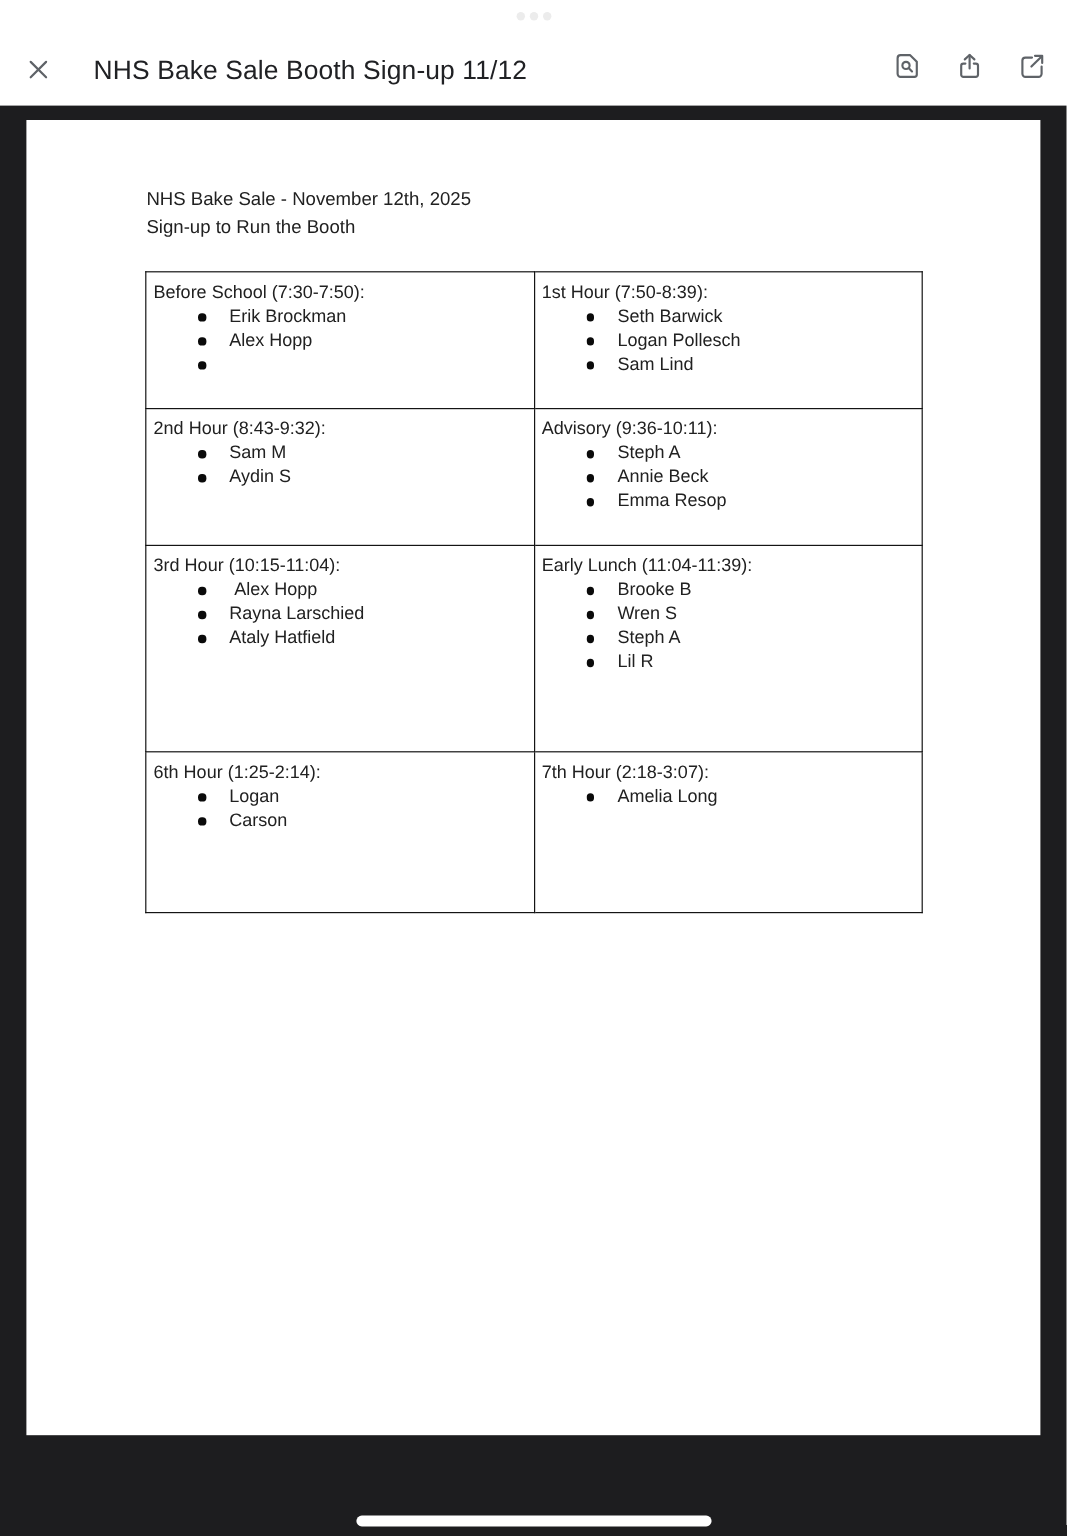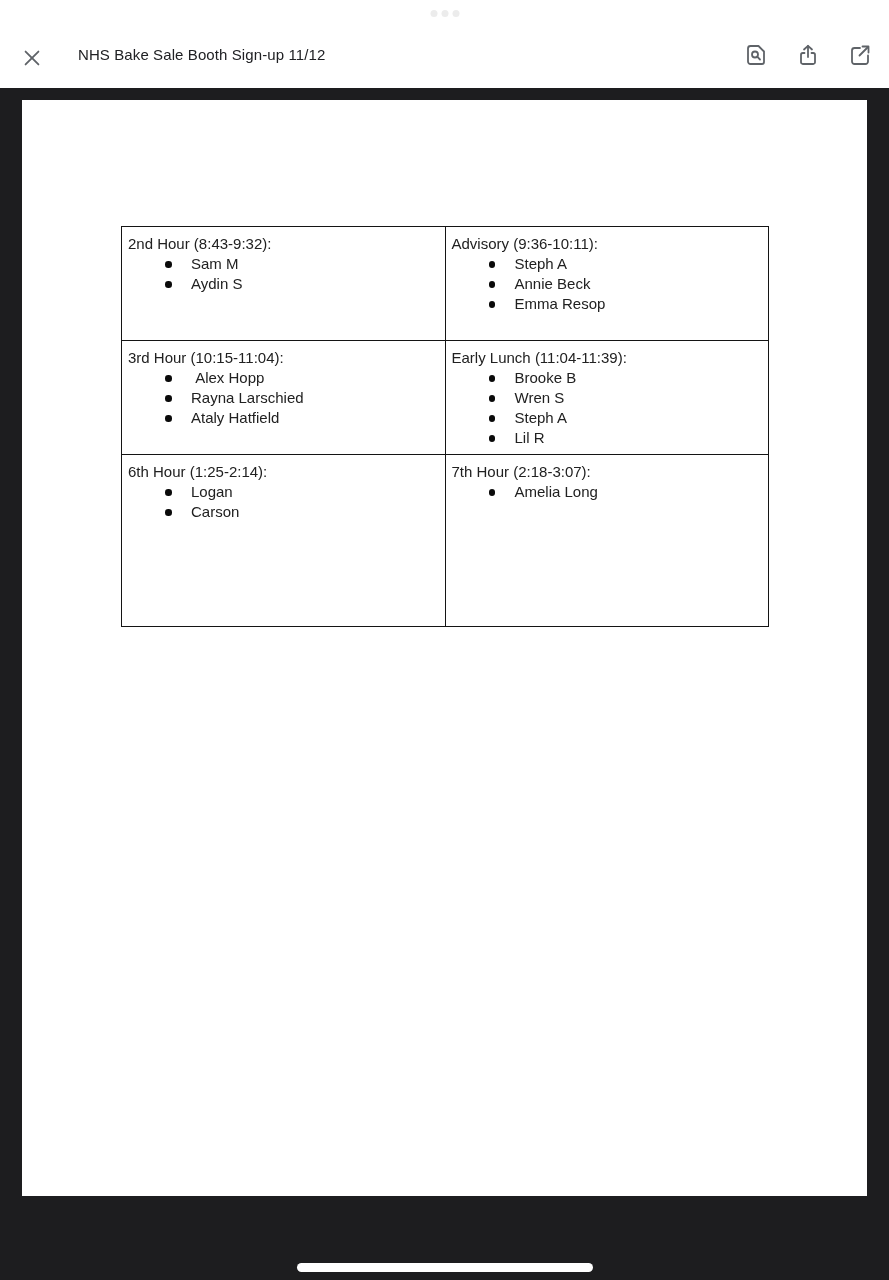--- a/index.html
+++ b/index.html
@@ -38,21 +38,21 @@
   .toolbar-close {
     position: absolute;
     left: 18px; top: 44px;
     width: 28px; height: 28px;
     display: flex; align-items: center; justify-content: center;
     background: none; border: none; cursor: pointer;
   }
   .toolbar-title {
     position: absolute;
     left: 78px; top: 46px;
-    font-size: 15px;
+    font-size: 22px;
     color: #202124;
     letter-spacing: 0.1px;
     white-space: nowrap;
   }
   .toolbar-actions {
     position: absolute;
     right: 16px; top: 42px;
     display: flex;
     gap: 26px;
   }
@@ -182,22 +182,44 @@
         </svg>
       </button>
     </div>
   </div>
 
   <div class="backdrop">
     <div class="home-indicator"></div>
   </div>
 
   <div class="page">
+    <div class="doc-title">
+      <div>NHS Bake Sale - November 12th, 2025</div>
+      <div>Sign-up to Run the Booth</div>
+    </div>
     <table class="signup-table">
       <tbody>
+          <tr>
+            <td>
+              <div class="slot-header">Before School (7:30-7:50):</div>
+              <ul class="names">
+                <li>Erik Brockman</li>
+                <li>Alex Hopp</li>
+                <li></li>
+              </ul>
+            </td>
+            <td>
+              <div class="slot-header">1st Hour (7:50-8:39):</div>
+              <ul class="names">
+                <li>Seth Barwick</li>
+                <li>Logan Pollesch</li>
+                <li>Sam Lind</li>
+              </ul>
+            </td>
+          </tr>
           <tr>
             <td>
               <div class="slot-header">2nd Hour (8:43-9:32):</div>
               <ul class="names">
                 <li>Sam M</li>
                 <li>Aydin S</li>
               </ul>
             </td>
             <td>
               <div class="slot-header">Advisory (9:36-10:11):</div>

